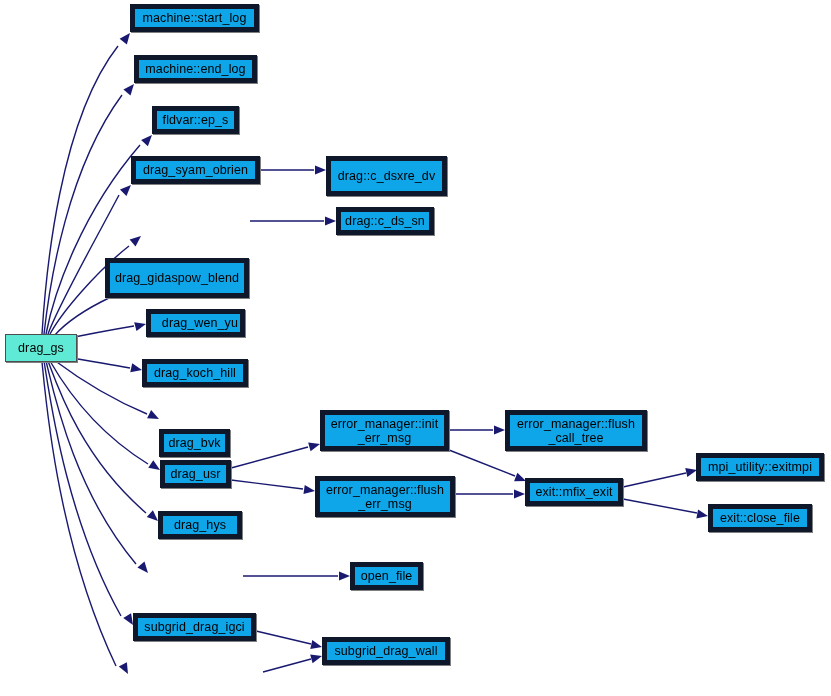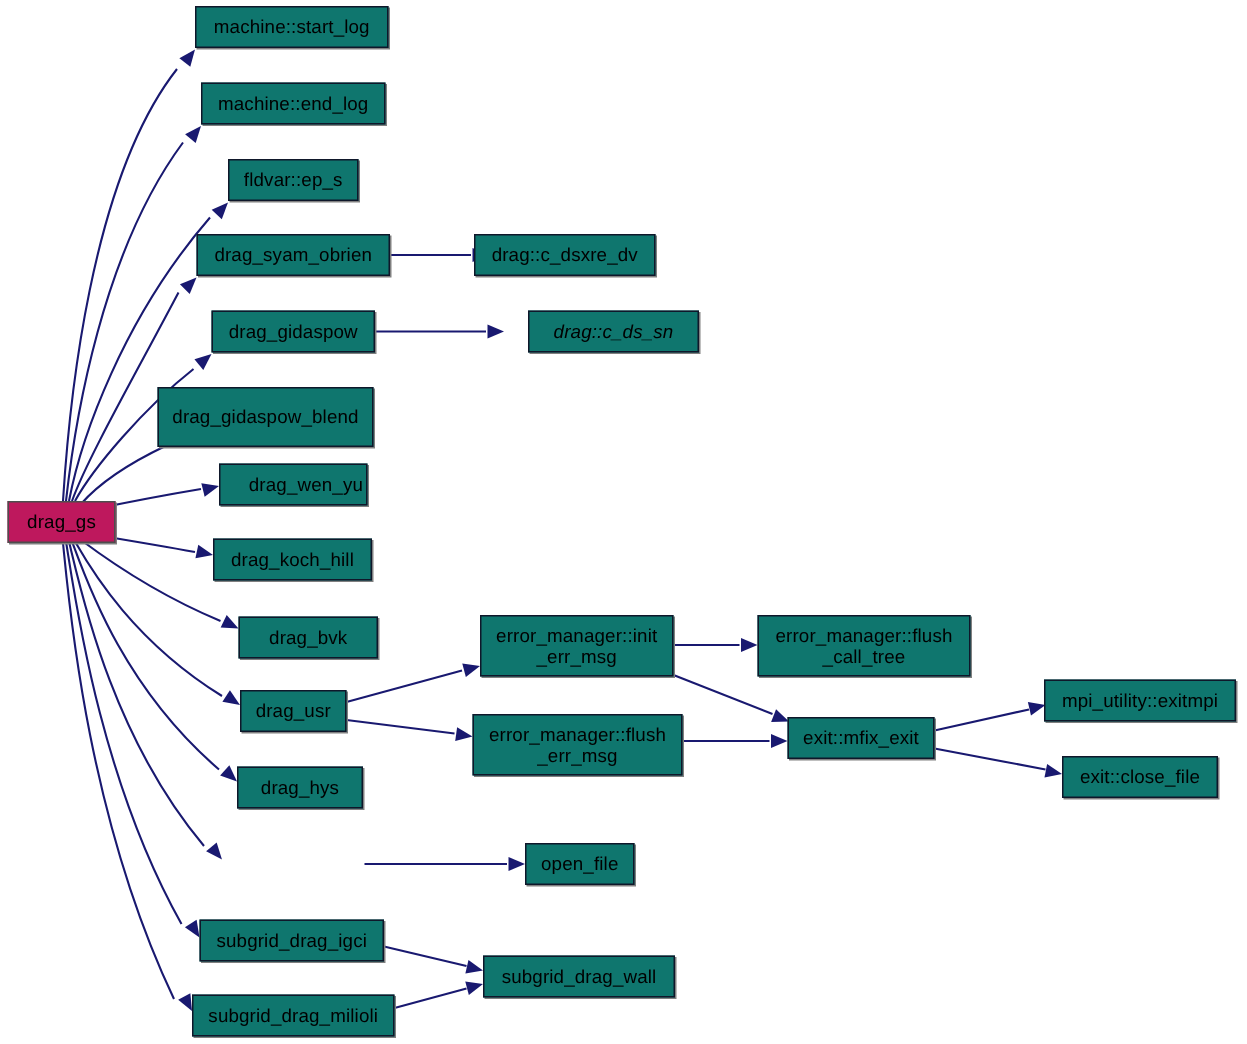--- a/index.html
+++ b/index.html
@@ -19,36 +19,36 @@
     position: absolute;
     left: 0;
     top: 0;
     width: 831px;
     height: 696px;
     pointer-events: none;
   }
   .node {
     position: absolute;
     box-sizing: border-box;
-    border: 1px solid #0f172a;
-    background: #0f766e;
+    border: 5px solid #0f172a;
+    background: #0ea5e9;
     box-shadow: 1px 1px 0 0 #808080;
     display: flex;
     align-items: center;
     justify-content: center;
     text-align: center;
     color: #000000;
     font-size: 12.5px;
     line-height: 14px;
     letter-spacing: 0.1px;
     white-space: pre-line;
     cursor: pointer;
   }
   .node.current {
-    background: #be185d;
+    background: #5eead4;
     border: 1px solid #4d4d4d;
   }
   .node .lbl {
     display: block;
     padding: 0 2px;
   }
 </style>
 </head>
 <body>
 
@@ -105,31 +105,29 @@
       <path d="M256,631 L311,644" fill="none" stroke="#191970" stroke-width="1.4"></path>
       <polygon points="0,0 -11,-4.6 -11,4.6" fill="#191970" transform="translate(322,647) rotate(13)"></polygon>
       <path d="M263,672 L311,659" fill="none" stroke="#191970" stroke-width="1.4"></path>
       <polygon points="0,0 -11,-4.6 -11,4.6" fill="#191970" transform="translate(322,656) rotate(-15)"></polygon>
     </svg>
 <div class="node current" style="left: 5px; top: 334px; width: 72px; height: 28px;"><span class="lbl">drag_gs</span></div>
     <div class="node" style="left: 130px; top: 4px; width: 129px; height: 28px;"><span class="lbl">machine::start_log</span></div>
     <div class="node" style="left: 134px; top: 55px; width: 123px; height: 28px;"><span class="lbl">machine::end_log</span></div>
     <div class="node" style="left: 152px; top: 106px; width: 87px; height: 28px;"><span class="lbl">fldvar::ep_s</span></div>
     <div class="node" style="left: 131px; top: 156px; width: 129px; height: 28px;"><span class="lbl">drag_syam_obrien</span></div>
-    <div class="node" style="left: 141px; top: 207px; width: 109px; height: 28px;"><span class="lbl">drag_gidaspow</span></div>
     <div class="node" style="left: 105px; top: 258px; width: 144px; height: 40px; text-align: center;"><span class="lbl">drag_gidaspow_blend</span></div>
     <div class="node" style="left: 146px; top: 309px; width: 99px; height: 28px; justify-content: flex-end;"><span class="lbl">drag_wen_yu</span></div>
     <div class="node" style="left: 142px; top: 359px; width: 106px; height: 28px;"><span class="lbl">drag_koch_hill</span></div>
-    <div class="node" style="left: 159px; top: 411px; width: 93px; height: 28px; text-align: center;"><span class="lbl">drag_bvk</span></div>
+    <div class="node" style="left: 159px; top: 429px; width: 71px; height: 28px; text-align: center;"><span class="lbl">drag_bvk</span></div>
     <div class="node" style="left: 160px; top: 460px; width: 71px; height: 28px;"><span class="lbl">drag_usr</span></div>
     <div class="node" style="left: 158px; top: 511px; width: 84px; height: 28px;"><span class="lbl">drag_hys</span></div>
     <div class="node" style="left: 133px; top: 613px; width: 123px; height: 28px;"><span class="lbl">subgrid_drag_igci</span></div>
-    <div class="node" style="left: 128px; top: 663px; width: 135px; height: 28px;"><span class="lbl">subgrid_drag_milioli</span></div>
-    <div class="node" style="left: 316px; top: 156px; width: 121px; height: 28px;"><span class="lbl">drag::c_dsxre_dv</span></div>
-    <div class="node" style="left: 352px; top: 207px; width: 114px; height: 28px; font-style: italic;"><span class="lbl">drag::c_ds_sn</span></div>
+    <div class="node" style="left: 326px; top: 156px; width: 121px; height: 40px;"><span class="lbl">drag::c_dsxre_dv</span></div>
+    <div class="node" style="left: 336px; top: 207px; width: 98px; height: 28px;"><span class="lbl">drag::c_ds_sn</span></div>
     <div class="node" style="left: 320px; top: 410px; width: 129px; height: 41px;"><span class="lbl">error_manager::init
 _err_msg</span></div>
     <div class="node" style="left: 315px; top: 476px; width: 140px; height: 41px;"><span class="lbl">error_manager::flush
 _err_msg</span></div>
     <div class="node" style="left: 505px; top: 410px; width: 142px; height: 41px;"><span class="lbl">error_manager::flush
 _call_tree</span></div>
     <div class="node" style="left: 525px; top: 478px; width: 98px; height: 28px;"><span class="lbl">exit::mfix_exit</span></div>
     <div class="node" style="left: 696px; top: 453px; width: 128px; height: 28px;"><span class="lbl">mpi_utility::exitmpi</span></div>
     <div class="node" style="left: 708px; top: 504px; width: 104px; height: 28px;"><span class="lbl">exit::close_file</span></div>
     <div class="node" style="left: 350px; top: 562px; width: 73px; height: 28px;"><span class="lbl">open_file</span></div>

